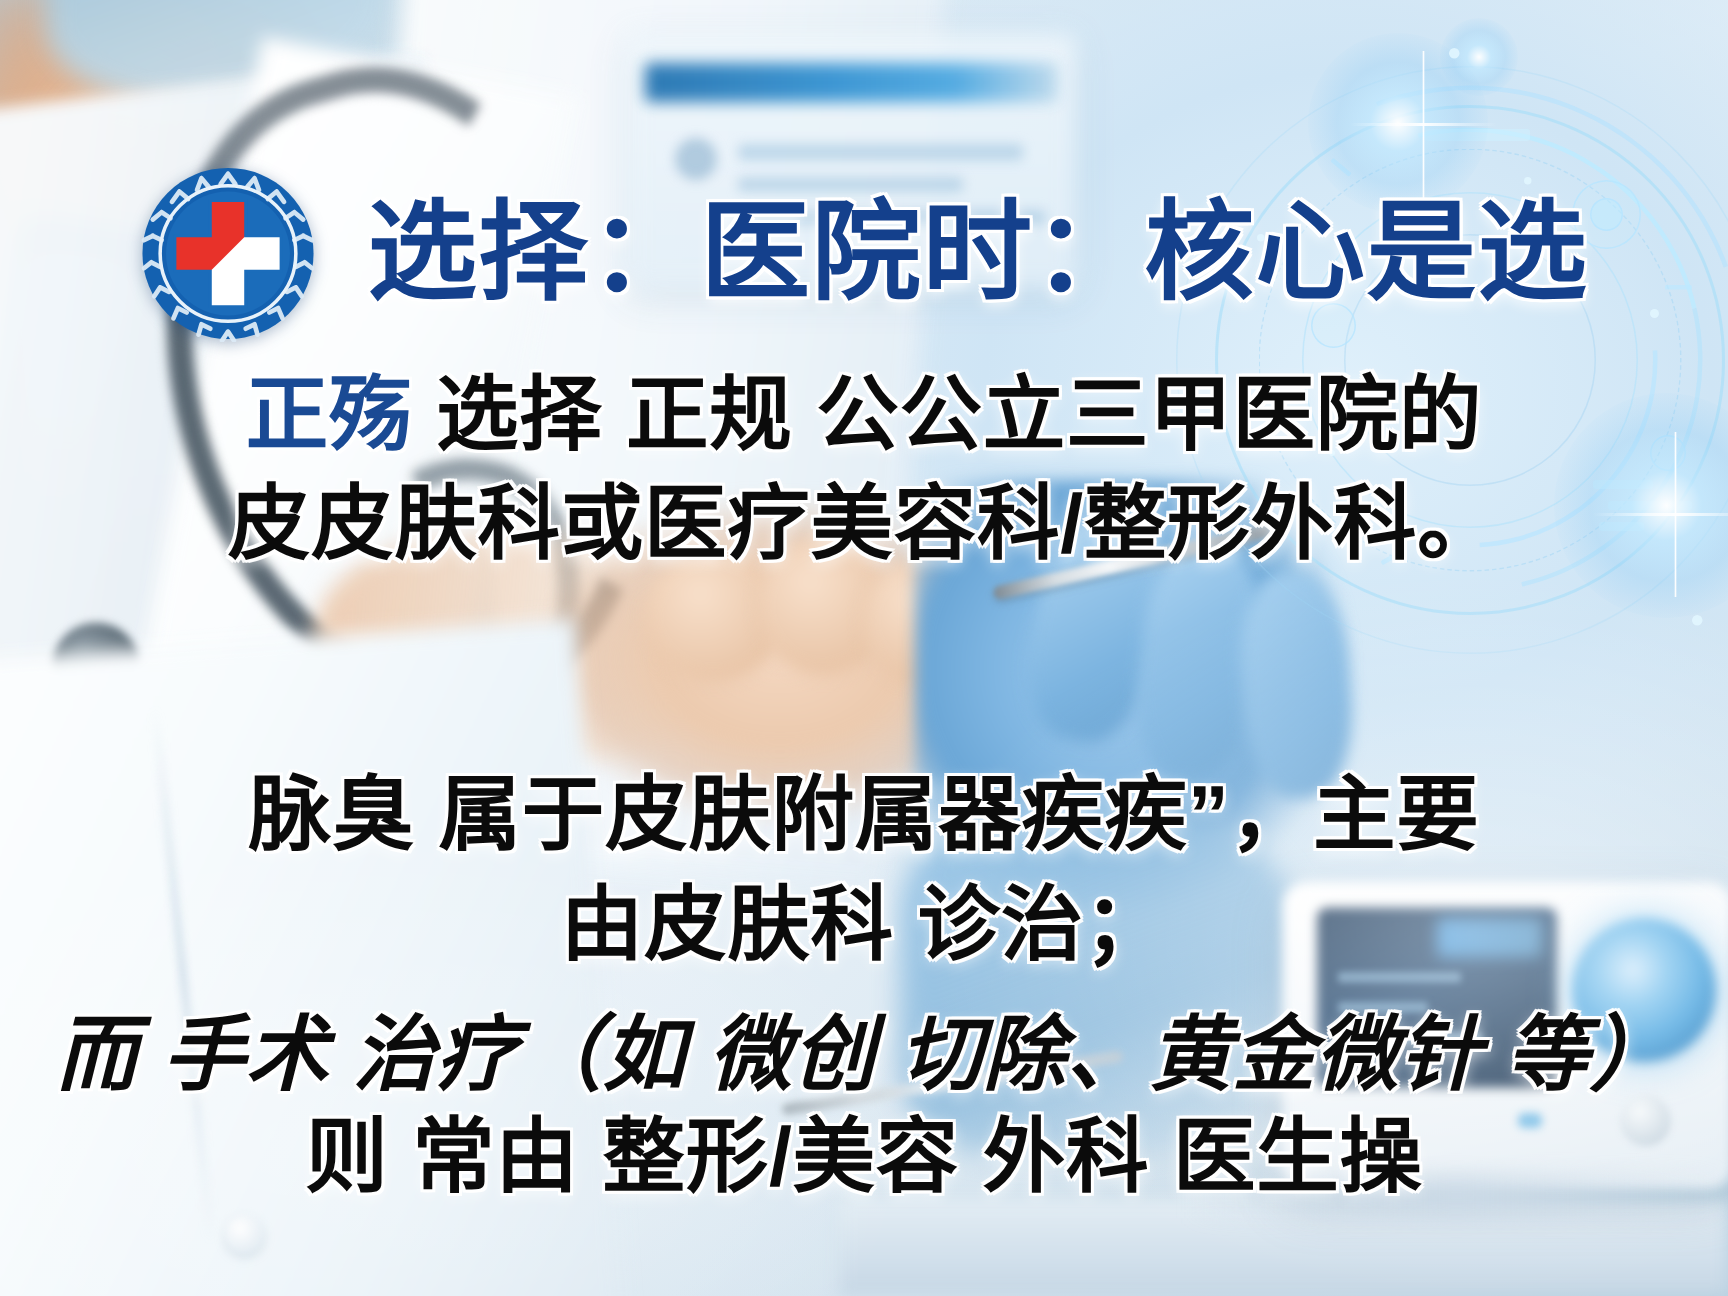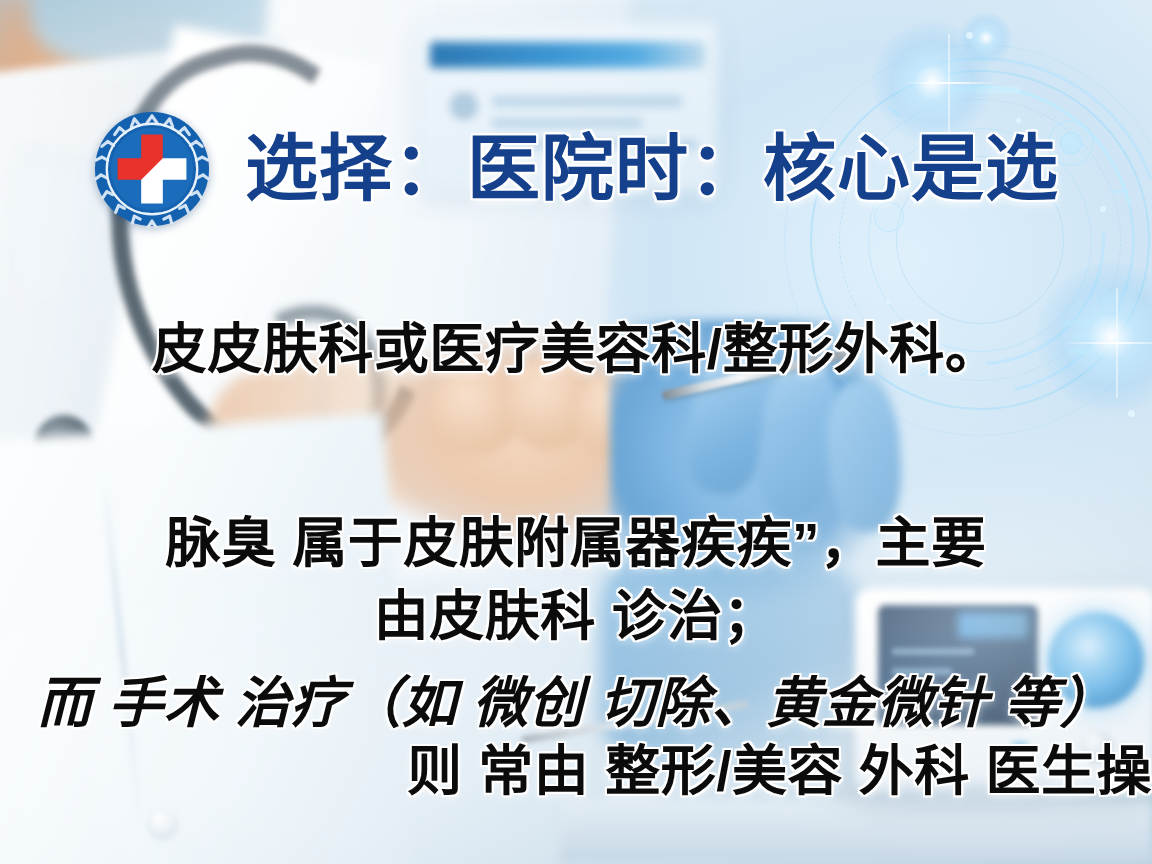--- a/index.html
+++ b/index.html
@@ -303,21 +303,21 @@
       0 -2px 0 rgba(255,255,255,.92), 0 2px 0 rgba(255,255,255,.92),
       -2px 0 0 rgba(255,255,255,.92), 2px 0 0 rgba(255,255,255,.92),
       0 3px 10px rgba(255,255,255,.75);
   }
   .para .hl{color:#1a4a94;}
   .line-p1a{top:245px;}
   .line-p1b{top:318px;}
   .line-p2a{top:512px;}
   .line-p2b{top:585px;}
   .line-p3a{top:672px;font-style:italic;}
-  .line-p3b{top:740px;text-align:right;}
+  .line-p3b{top:740px;}
 </style>
 </head>
 <body>
 
 <div id="stage">
 
   <div class="bg-layer bg-base"></div>
   <div class="bg-layer bg-wall"></div>
 
   <div class="skin-neck"></div>
@@ -444,20 +444,21 @@
             <g clip-path="url(#crossClip)">
               <path d="M18 102 L102 18 L102 12 L12 12 L12 102 Z" fill="#e8322a"></path>
             </g>
             <path d="M48 24 H72 V48 H96 V72 H72 V96 H48 V72 H24 V48 H48 Z" fill="none" stroke="#1b6cba" stroke-width="2"></path>
           </g>
         </svg>
       </div>
       <div class="headline">选择：医院时：核心是选</div>
     </div>
 
+    <div class="para line-p1a"><span class="hl">正殇</span><span> 选择 正规 公公立三甲医院的</span></div>
     <div class="para line-p1b"><span>皮皮肤科或医疗美容科/整形外科。</span></div>
 
     <div class="para line-p2b"><span>由皮肤科 诊治；</span></div>
     <div class="para line-p2a"><span>脉臭 属于皮肤附属器疾疾”，主要</span></div>
 
     <div class="para line-p3a"><span>而 手术 治疗（如 微创 切除、黄金微针 等）</span></div>
     <div class="para line-p3b"><span>则 常由 整形/美容 外科 医生操</span></div>
 
   </div>
 </div>

